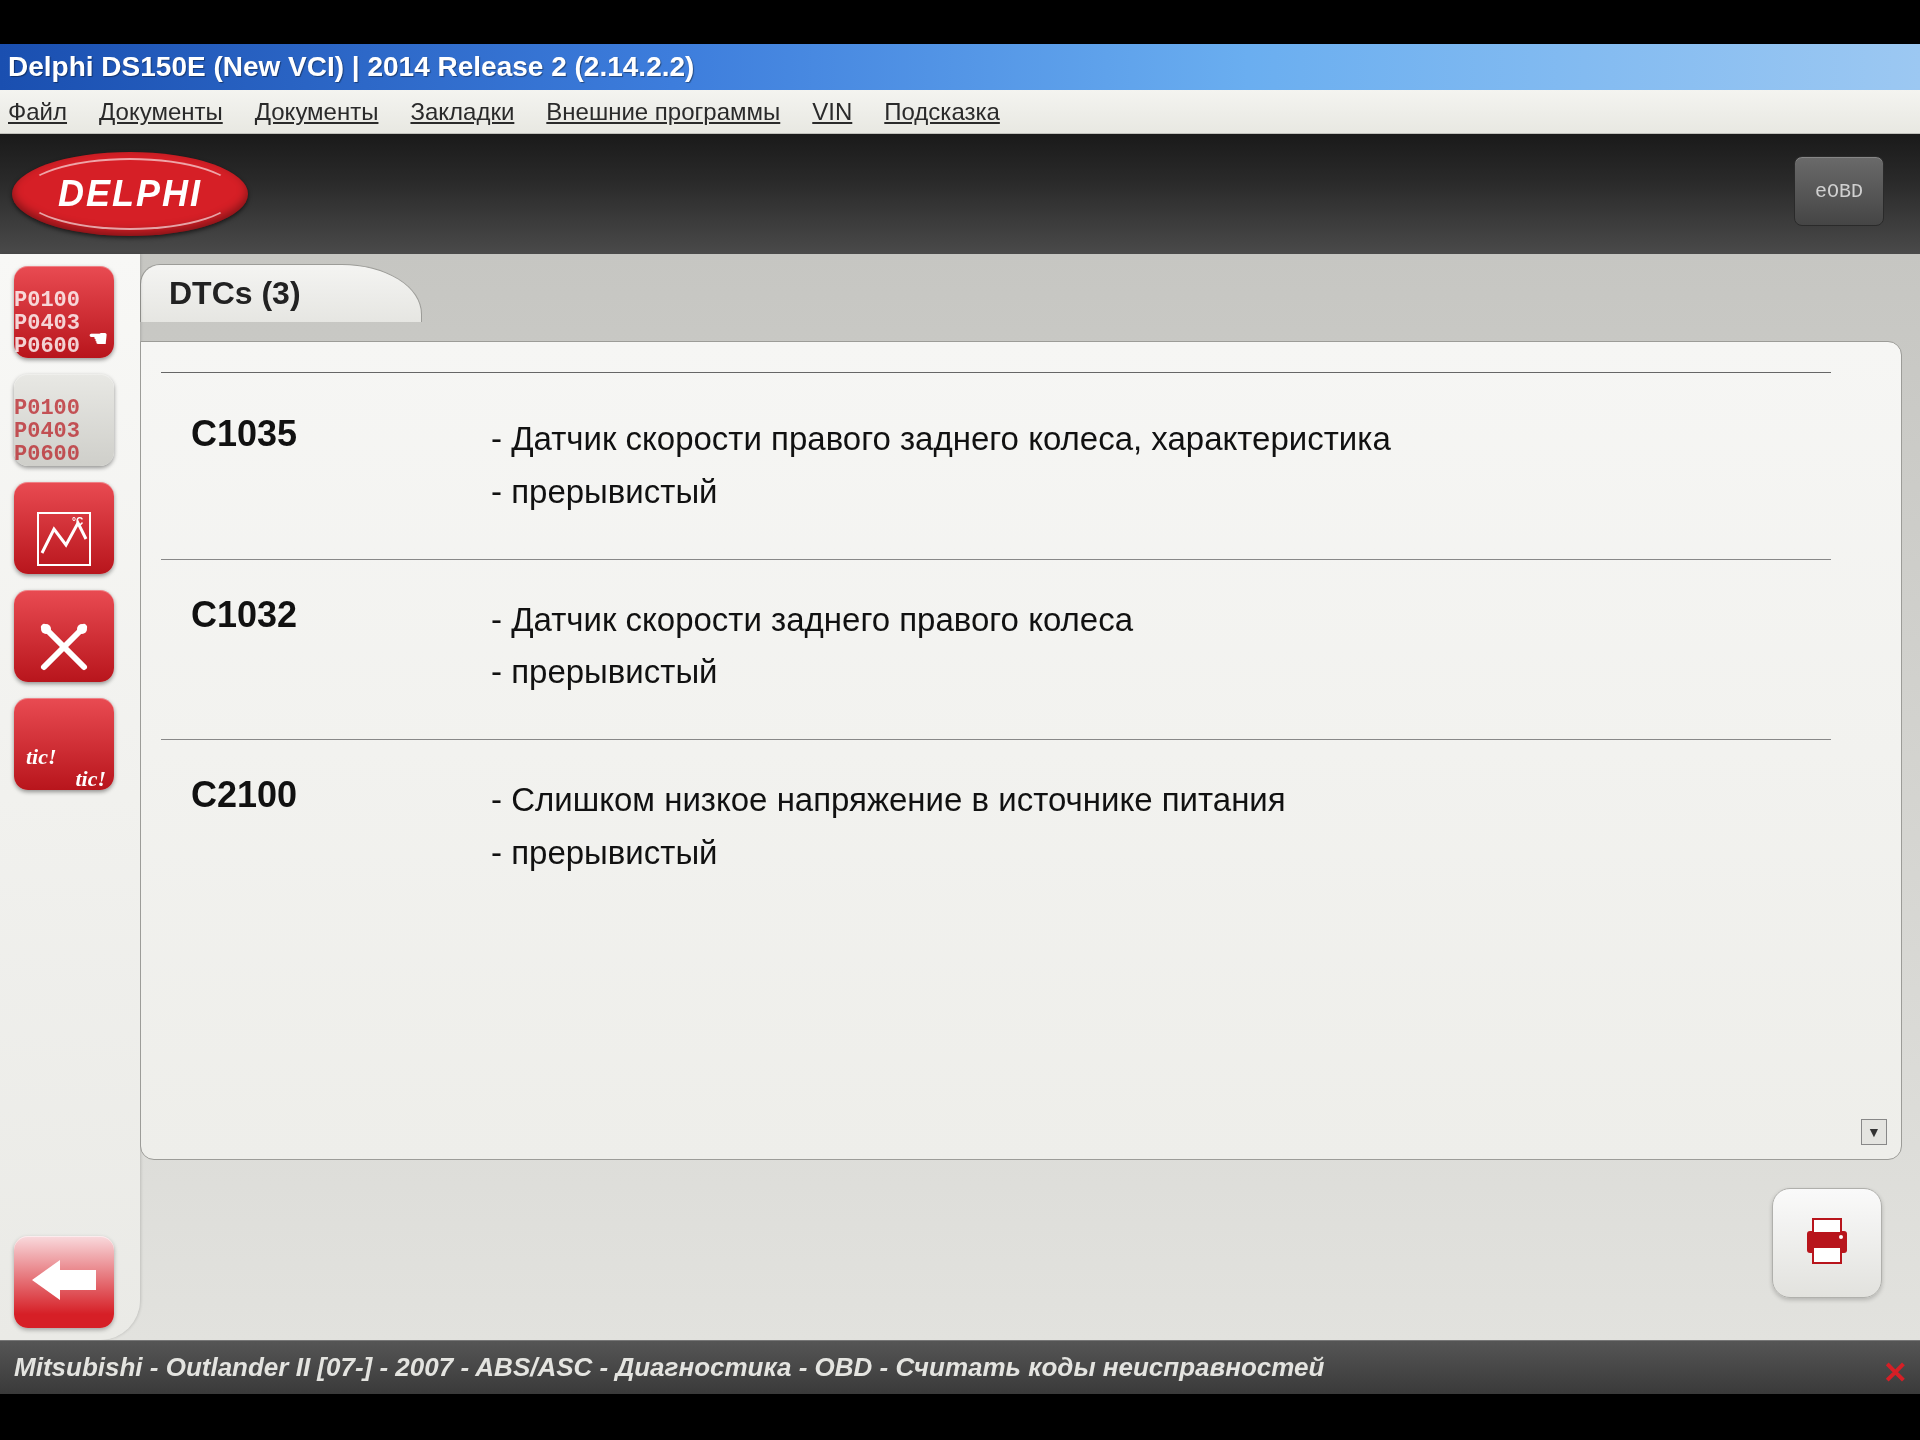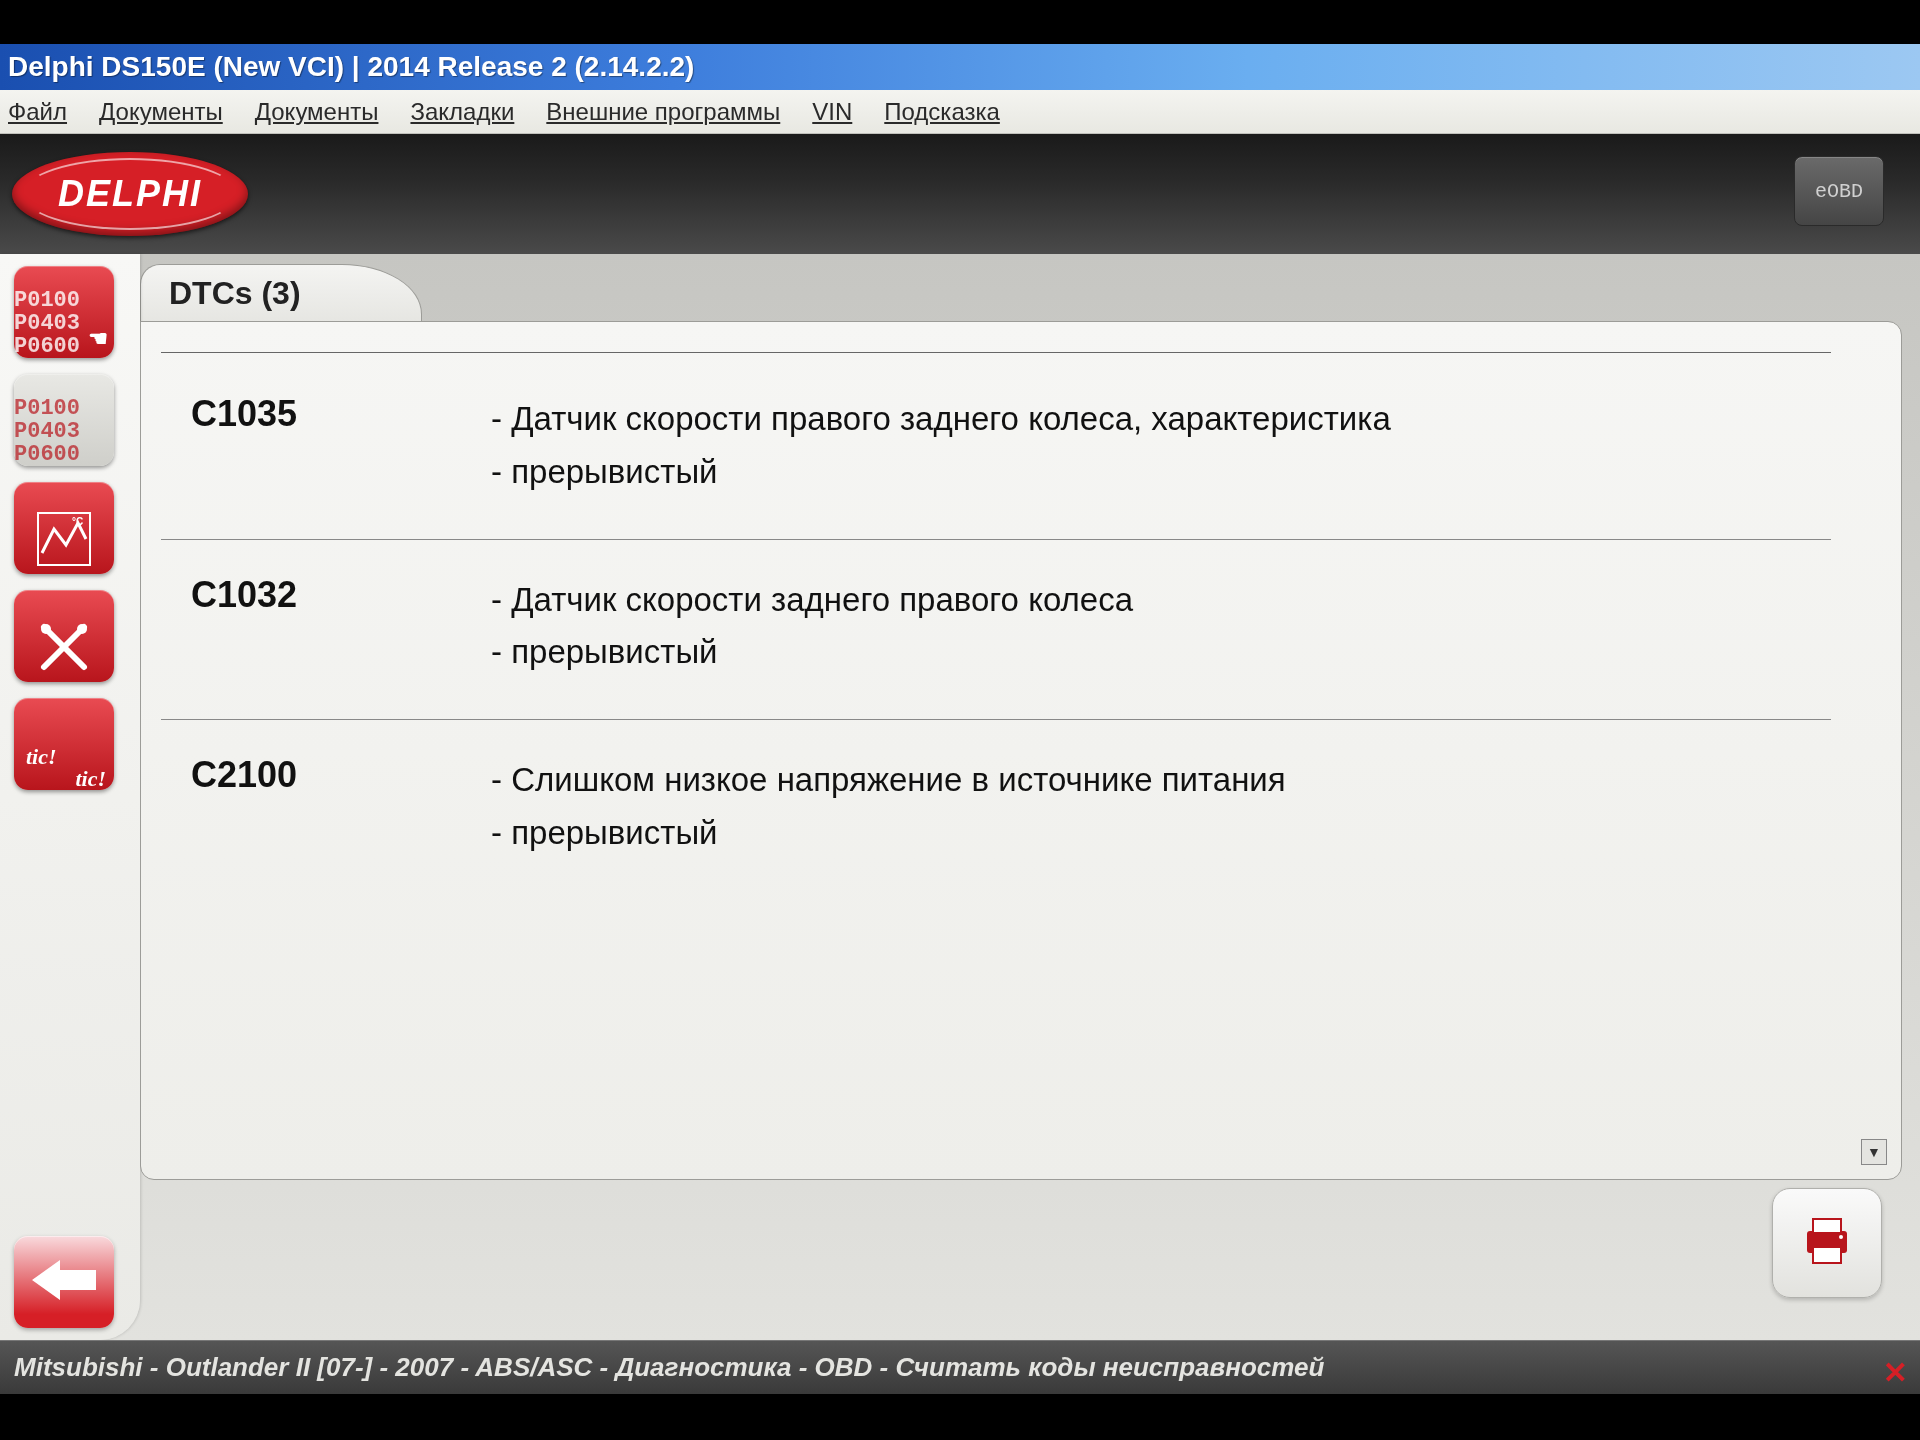--- a/index.html
+++ b/index.html
@@ -24,21 +24,21 @@
   .side-btn .codes-lines { font-size:22px; line-height:1.05; font-family: 'Courier New', monospace; color: rgba(255,255,255,0.8); }
   .side-btn.inactive .codes-lines { color: rgba(184,21,28,0.7); }
   .side-btn .hand { position:absolute; right:6px; bottom:6px; font-size:22px; color:#fff; }
   .side-btn .cross-tools svg { width:60px; height:60px; }
   .side-btn .graph svg { width:60px; height:60px; }
   .side-btn.tic { font-family: Georgia, serif; font-style: italic; font-size:22px; line-height:1; align-items:flex-start; padding-left:12px; }
   .side-btn.tic .t2 { align-self:flex-end; padding-right:8px; }
   .side-spacer { flex: 1; }
   .side-back { width:100px; height:92px; border-radius:14px; background: linear-gradient(#f9dadd,#d61f26 85%); box-shadow: 0 2px 4px rgba(0,0,0,0.3), inset 0 1px 0 rgba(255,255,255,0.5); display:flex; align-items:center; justify-content:center; cursor:pointer; }
   .side-back svg { width:64px; height:48px; fill:#fff; }
-  .main { flex:1; padding: 10px 18px 10px 0; display:flex; flex-direction:column; }
+  .main { flex:1; padding: 10px 18px 10px 0; display:flex; flex-direction:column;gap:20px; }
   .tab-header { display:flex; }
   .tab { background: linear-gradient(#f4f4f2,#e6e6e2); border: 1px solid #9c9c98; border-bottom: none; border-radius: 20px 80px 0 0 / 20px 50px 0 0; padding: 10px 120px 10px 28px; font-size: 32px; font-weight:bold; color:#222; }
   .panel { flex:1; background: linear-gradient(#f6f6f4,#eeeeea); border: 1px solid #9c9c98; border-radius: 0 14px 14px 14px; margin-top:-1px; padding: 30px 40px 20px 20px; overflow:hidden; position:relative; }
   .panel-inner { height: 100%; overflow-y: auto; padding-right: 30px; }
   .dtc-row { display:flex; padding: 34px 0 40px 30px; border-bottom: 1px solid #888; }
   .dtc-code { width: 300px; font-size: 36px; font-weight: bold; color:#111; }
   .dtc-desc { flex:1; font-size: 33px; color:#111; line-height:1.6; }
   .hr-top { border-top: 1px solid #666; margin-bottom: 6px; }
   .scroll-arrow { position:absolute; right:14px; bottom:14px; width:26px; height:26px; background:#e4e4e0; border:1px solid #888; display:flex; align-items:center; justify-content:center; font-size:14px; color:#333; cursor:pointer; }
   .bottom-bar { height: 150px; display:flex; align-items: flex-start; padding: 8px 20px 0 0; justify-content:flex-end; }

